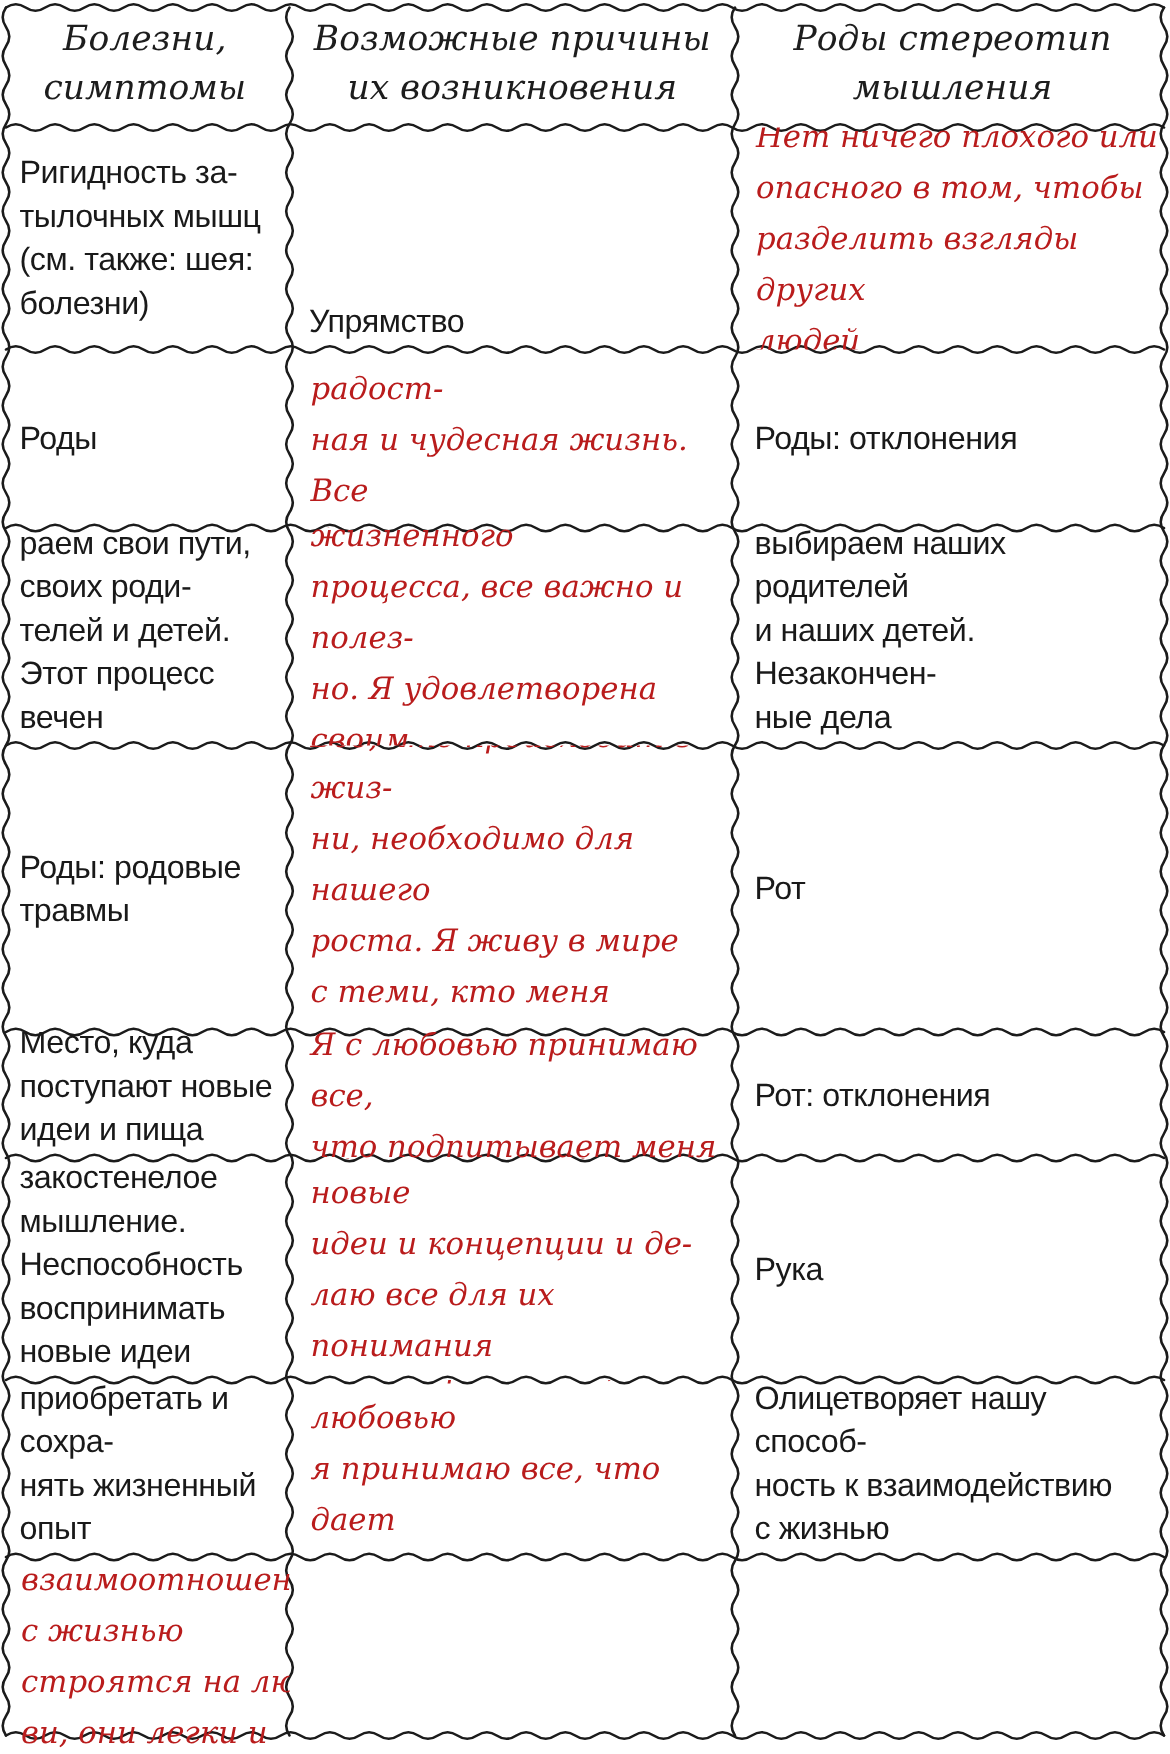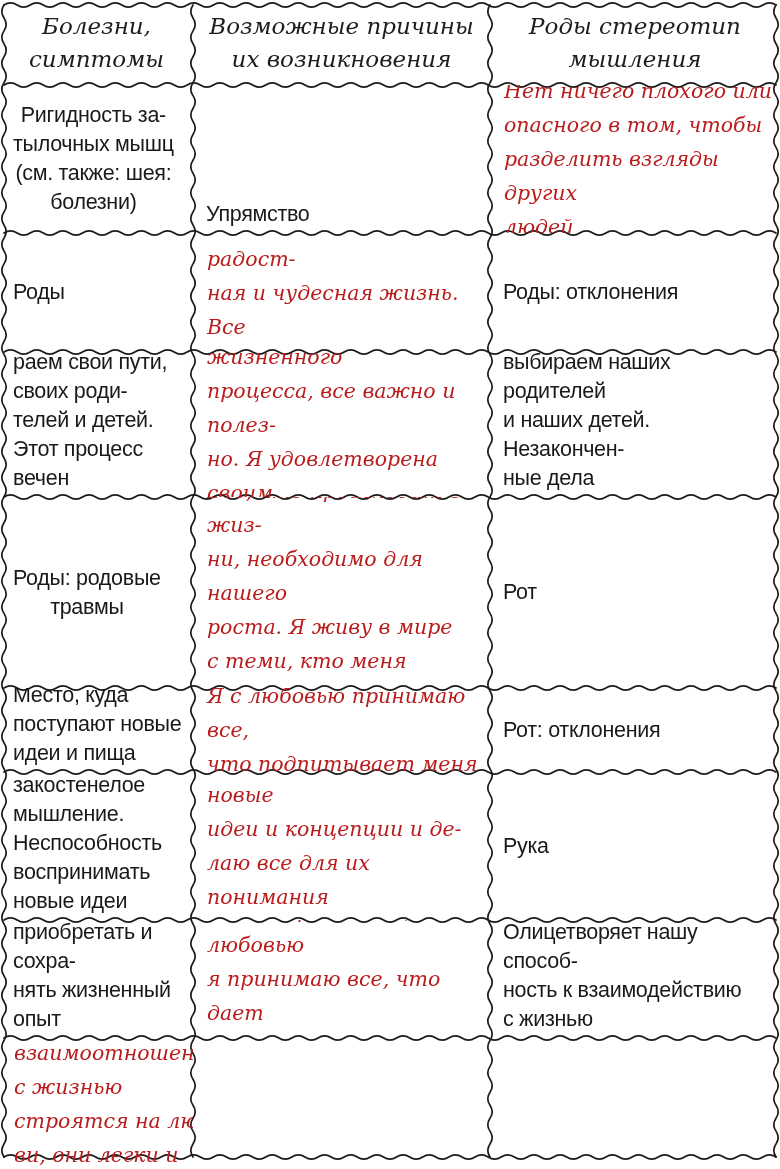--- a/index.html
+++ b/index.html
@@ -24,21 +24,21 @@
     display: grid;
     grid-template-columns: 193px 297px 290px;
     grid-template-rows: 85px 148px 119px 145px 191px 84px 148px 118px 131px;
   }
   .cell {
     display: flex;
     align-items: center;
     overflow: hidden;
   }
   .cell > span { white-space: pre-line; display: block; }
-  .c1 { padding: 4px 8px 4px 13px; text-align: center; }
+  .c1 { padding: 4px 8px 4px 13px; }
   .c2 { padding: 4px 6px 4px 13px; align-items: flex-end; }
   .c3 { padding: 2px 6px 2px 14px; }
   .sans {
     font-family: "Liberation Sans", sans-serif;
     font-size: 21.5px;
     line-height: 29px;
     letter-spacing: -0.3px;
     color: #191919;
   }
   .script {

